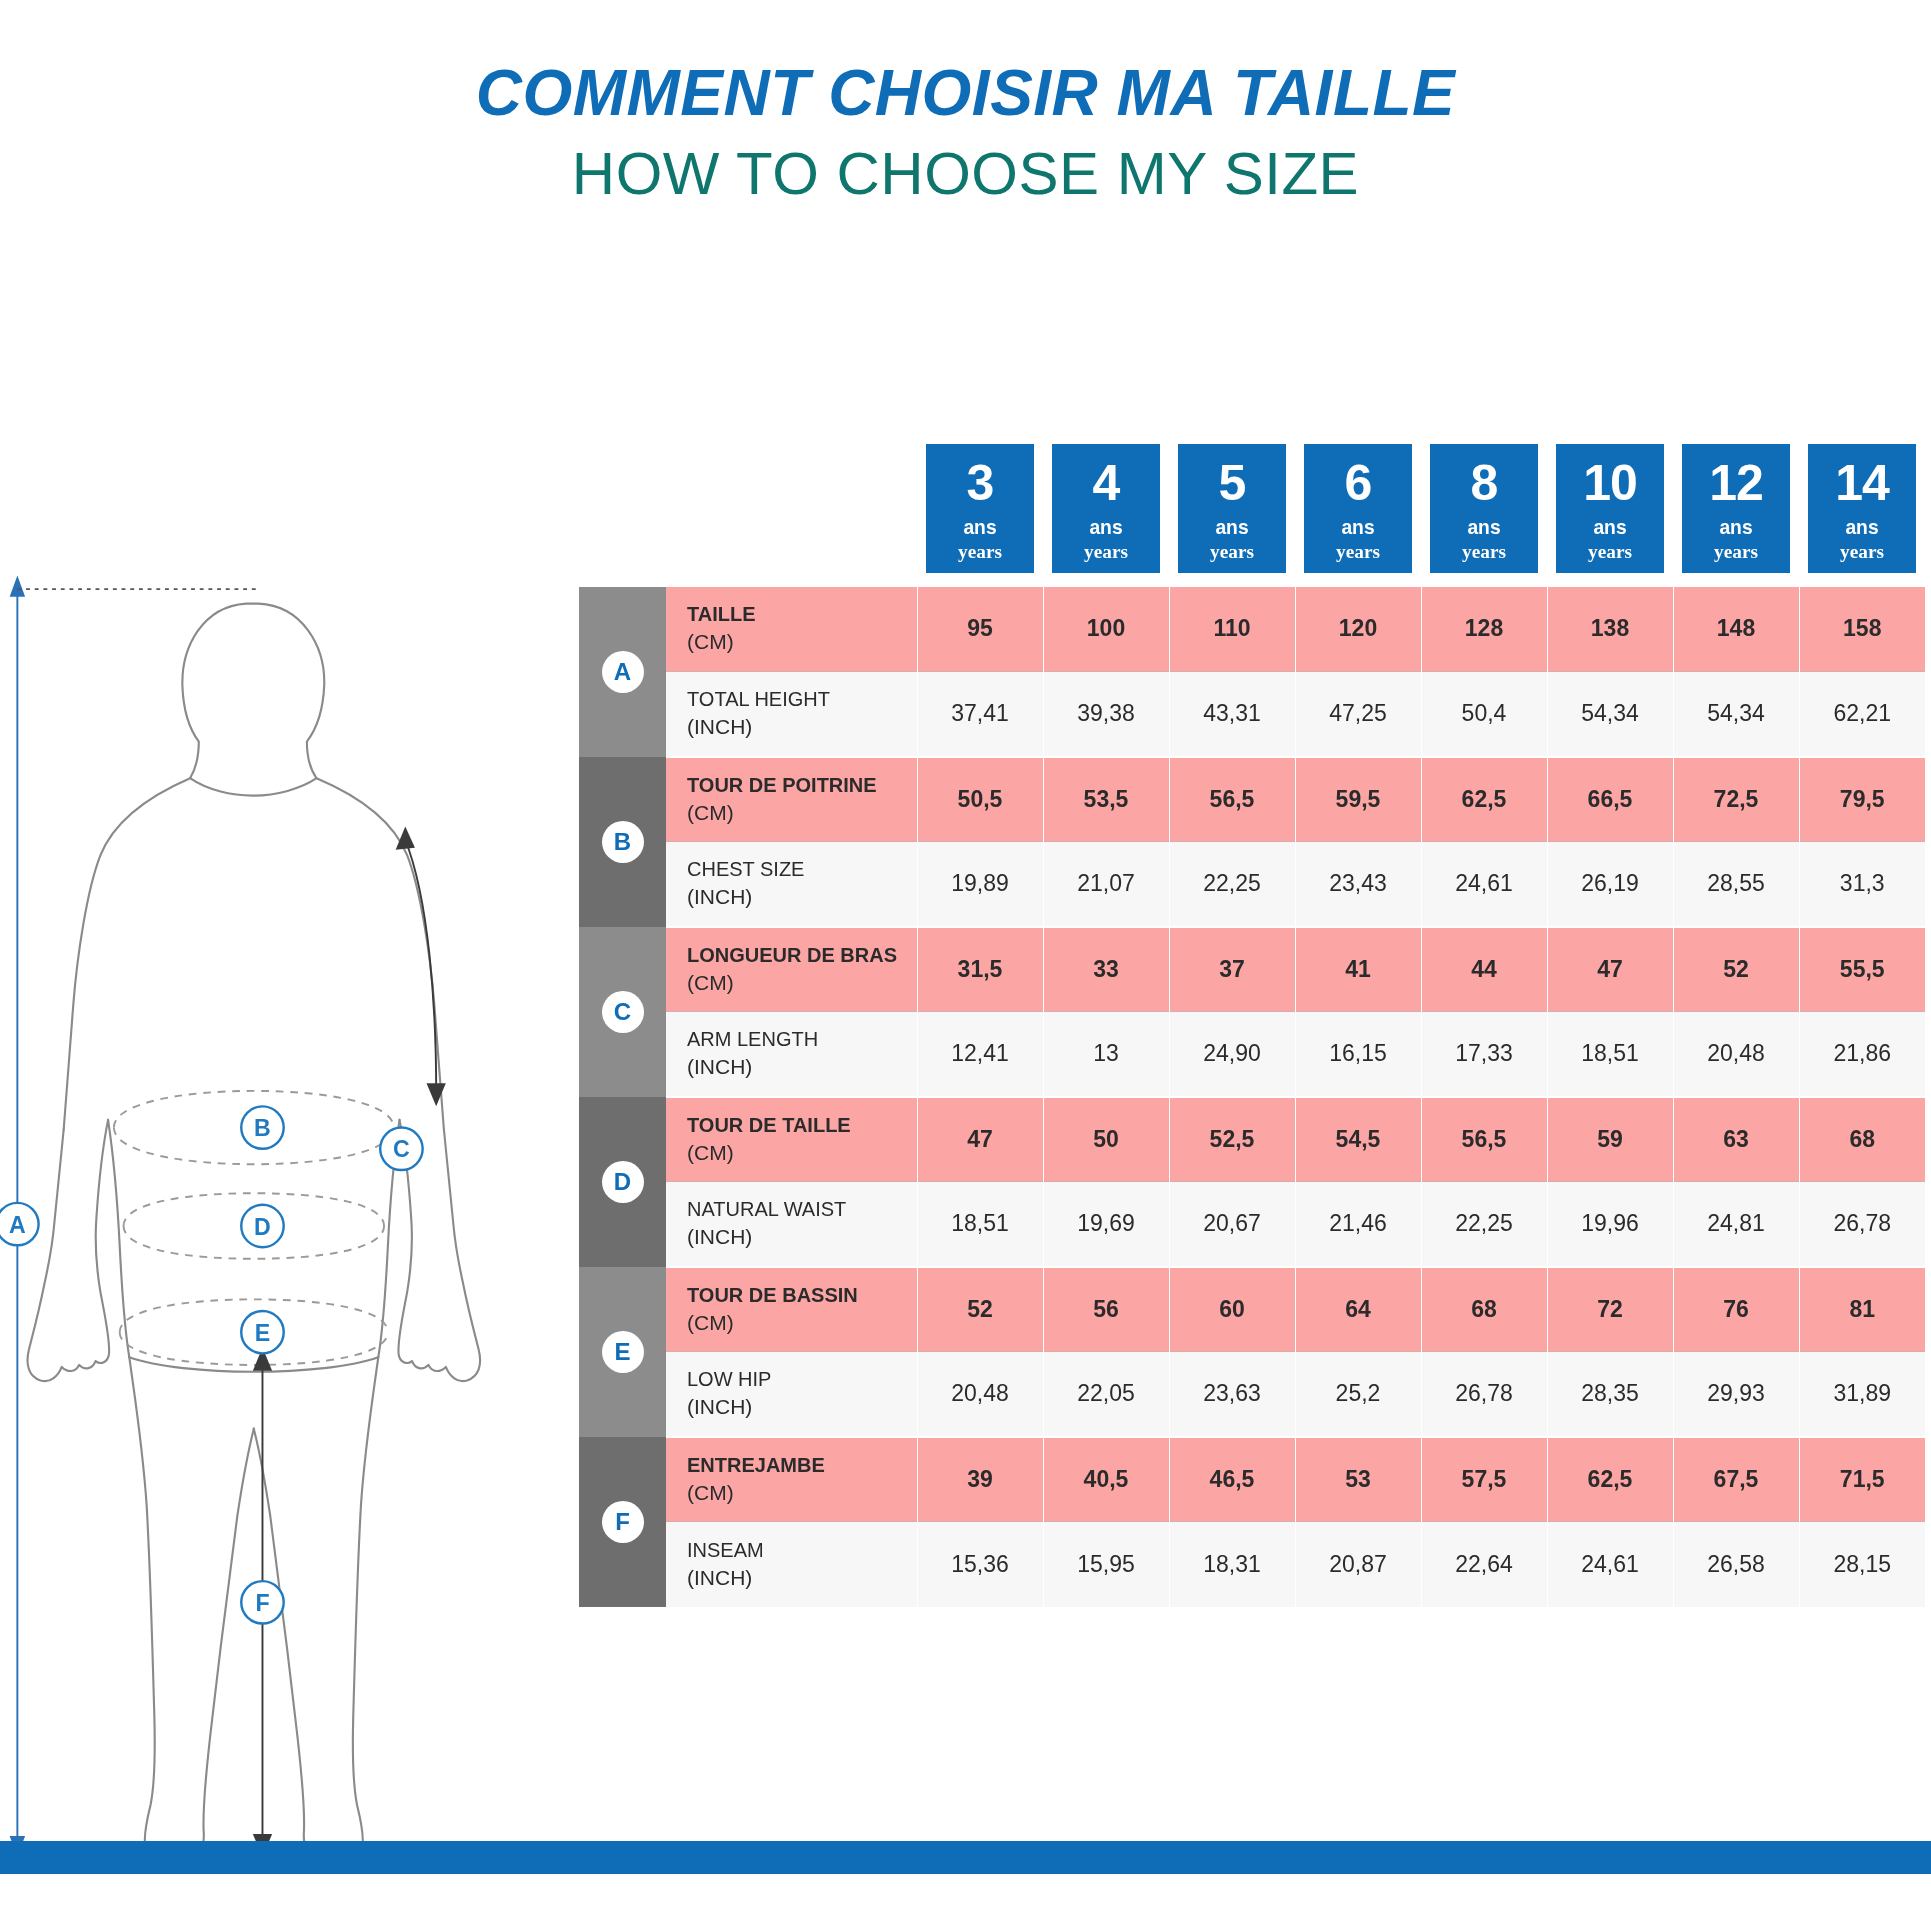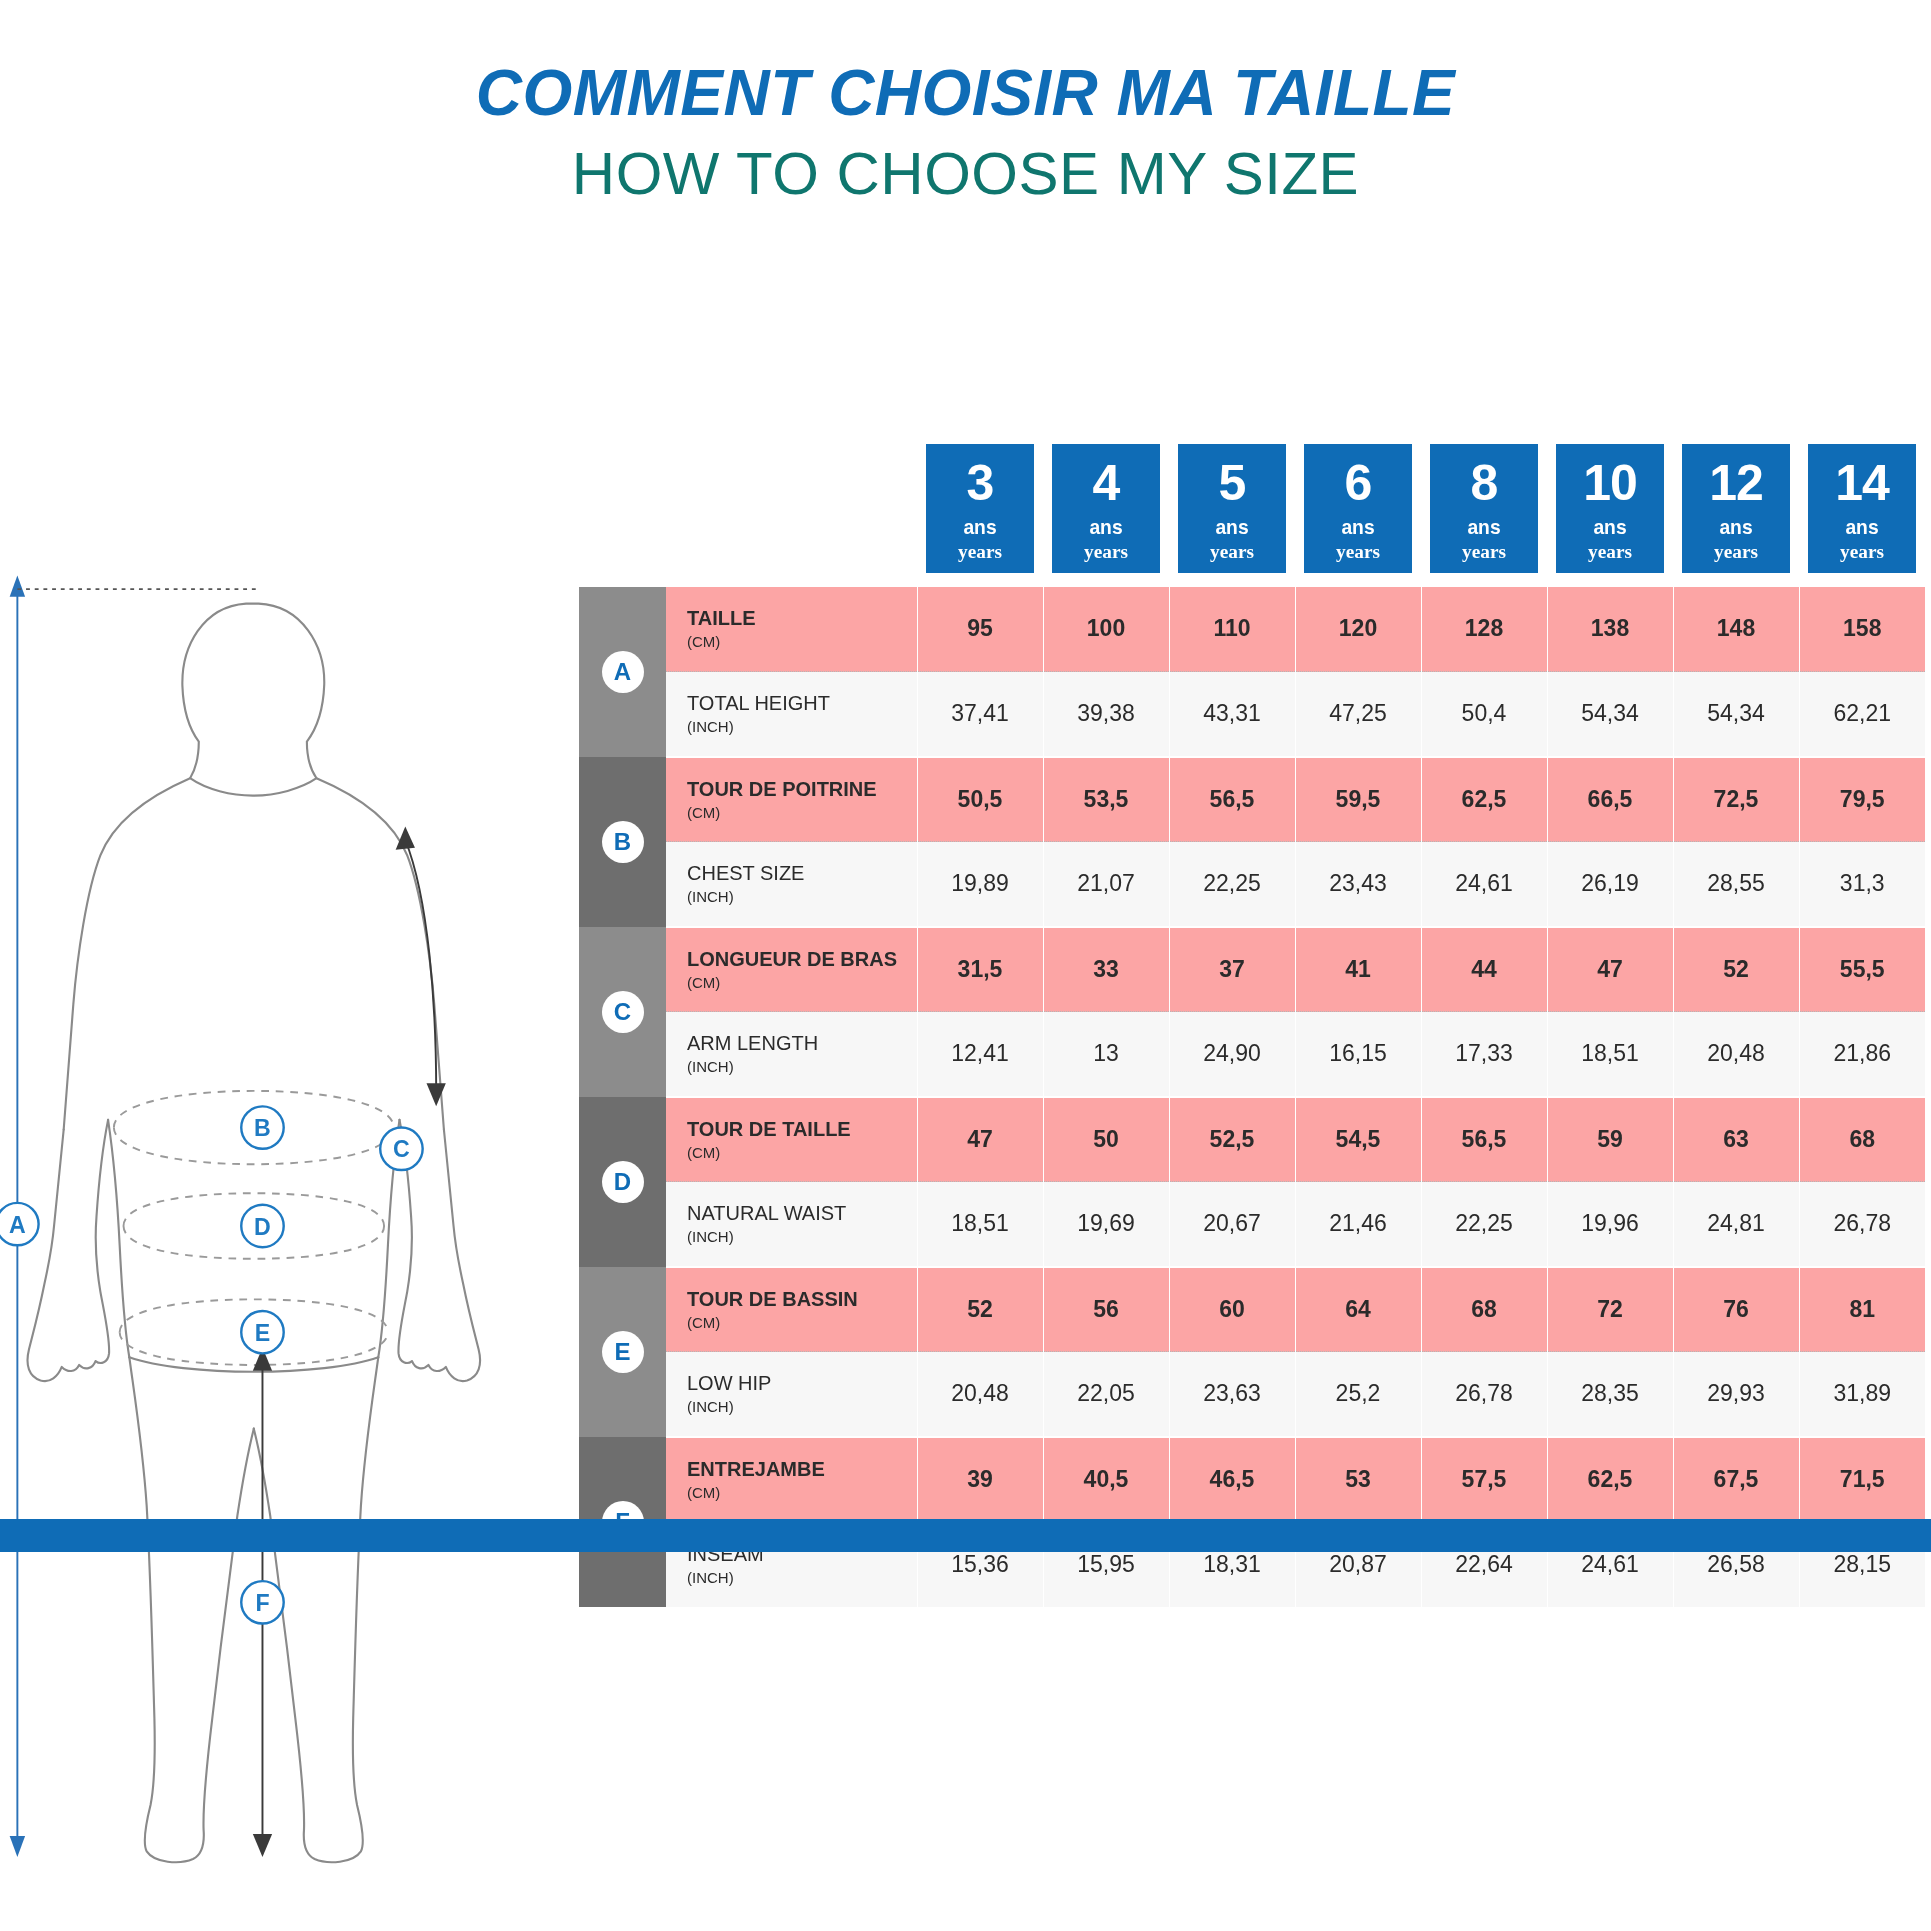--- a/index.html
+++ b/index.html
@@ -2,21 +2,21 @@
 <html><head>
 <meta charset="utf-8">
 <style>
   * { box-sizing: border-box; margin: 0; padding: 0; }
   html, body {
     width: 1931px; height: 1931px;
     background: #ffffff;
     font-family: "Liberation Sans", sans-serif;
     overflow: hidden;
   }
-  .page { position: relative; width: 1931px; height: 1552px; }
+  .page { position: relative; width: 1931px; height: 1874px; }
 
   
   .header { text-align: center; padding-top: 58px; }
   .title-fr {
     font-size: 64px;
     font-weight: bold;
     font-style: italic;
     color: #0f6cb6;
     letter-spacing: 0.5px;
     line-height: 1.1;
@@ -119,21 +119,21 @@
 
   td.label-cell {
     padding: 11.6px 0 11.6px 21px;
     font-size: 20px;
     color: #2b2b2b;
     line-height: 1.35;
     border: none;
     vertical-align: middle;
   }
   td.label-cell .l1 { display: block; }
-  td.label-cell .l2 { display: block; font-size: 15px; }
+  td.label-cell .l2 { display: block; font-size: 21px; }
   tr.cm td.label-cell .l1 { font-weight: bold; }
 
   td.val {
     text-align: center;
     vertical-align: middle;
     font-size: 23px;
     color: #2b2b2b;
     border: none;
     height: 85px;
   }

